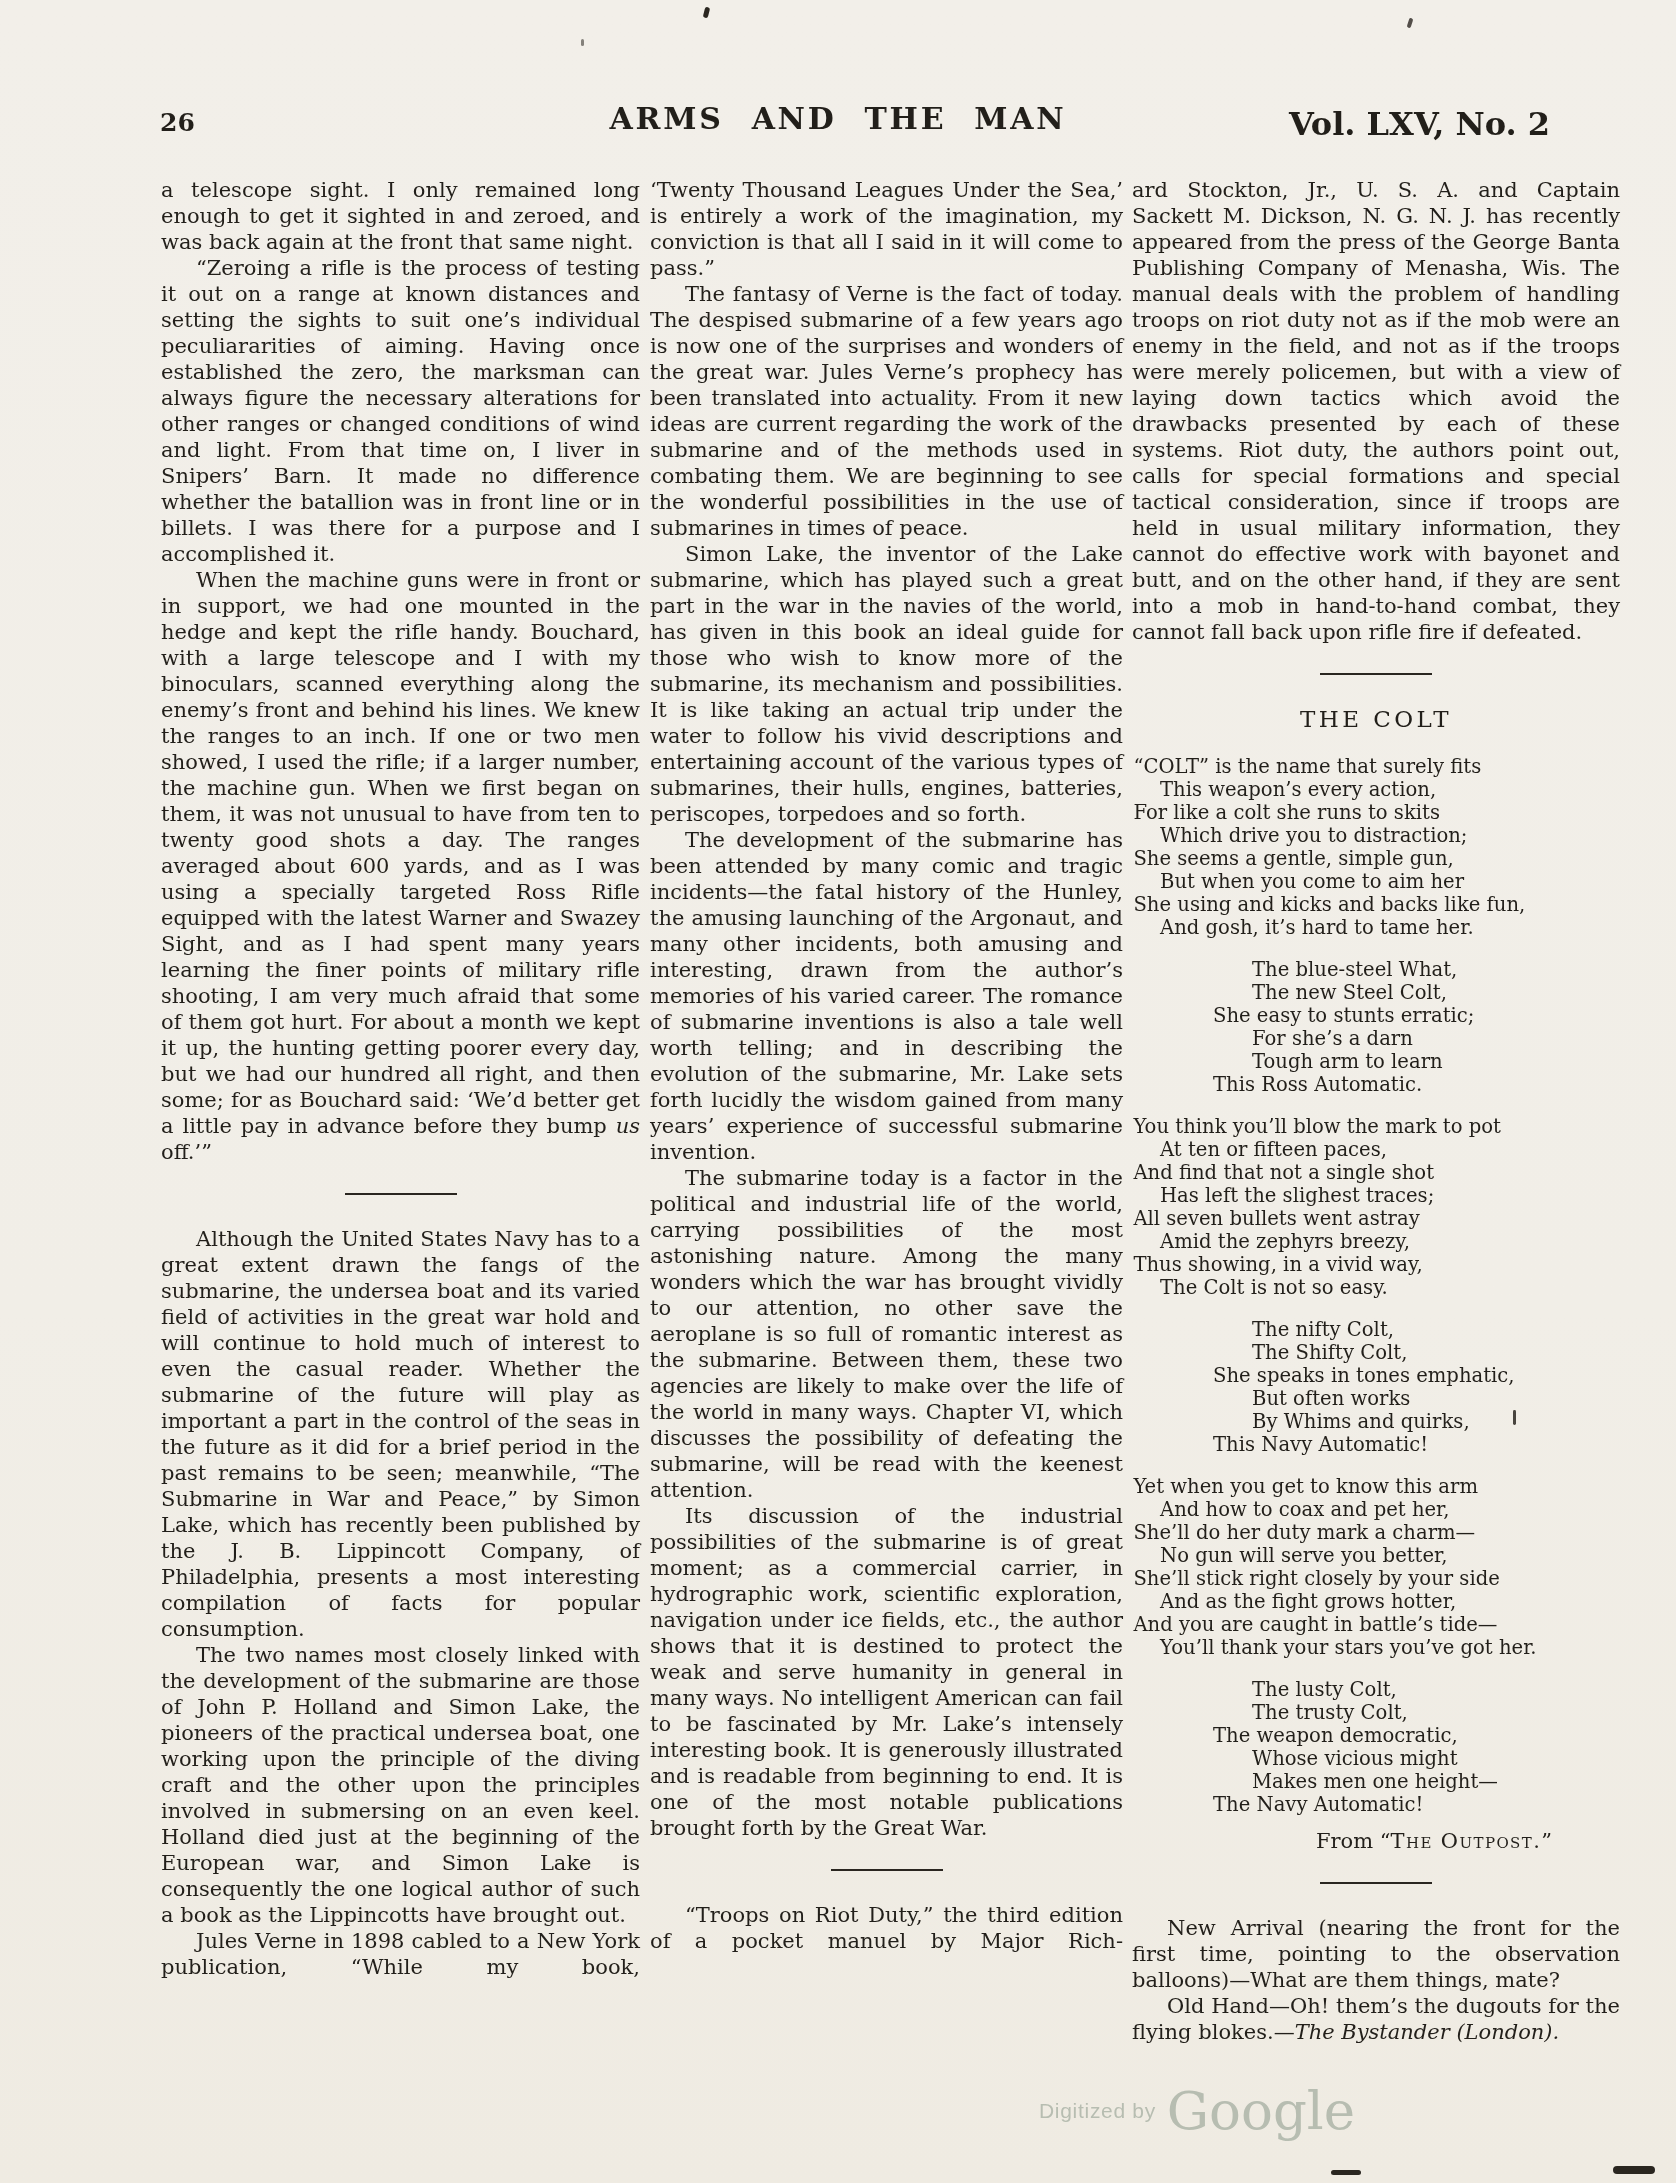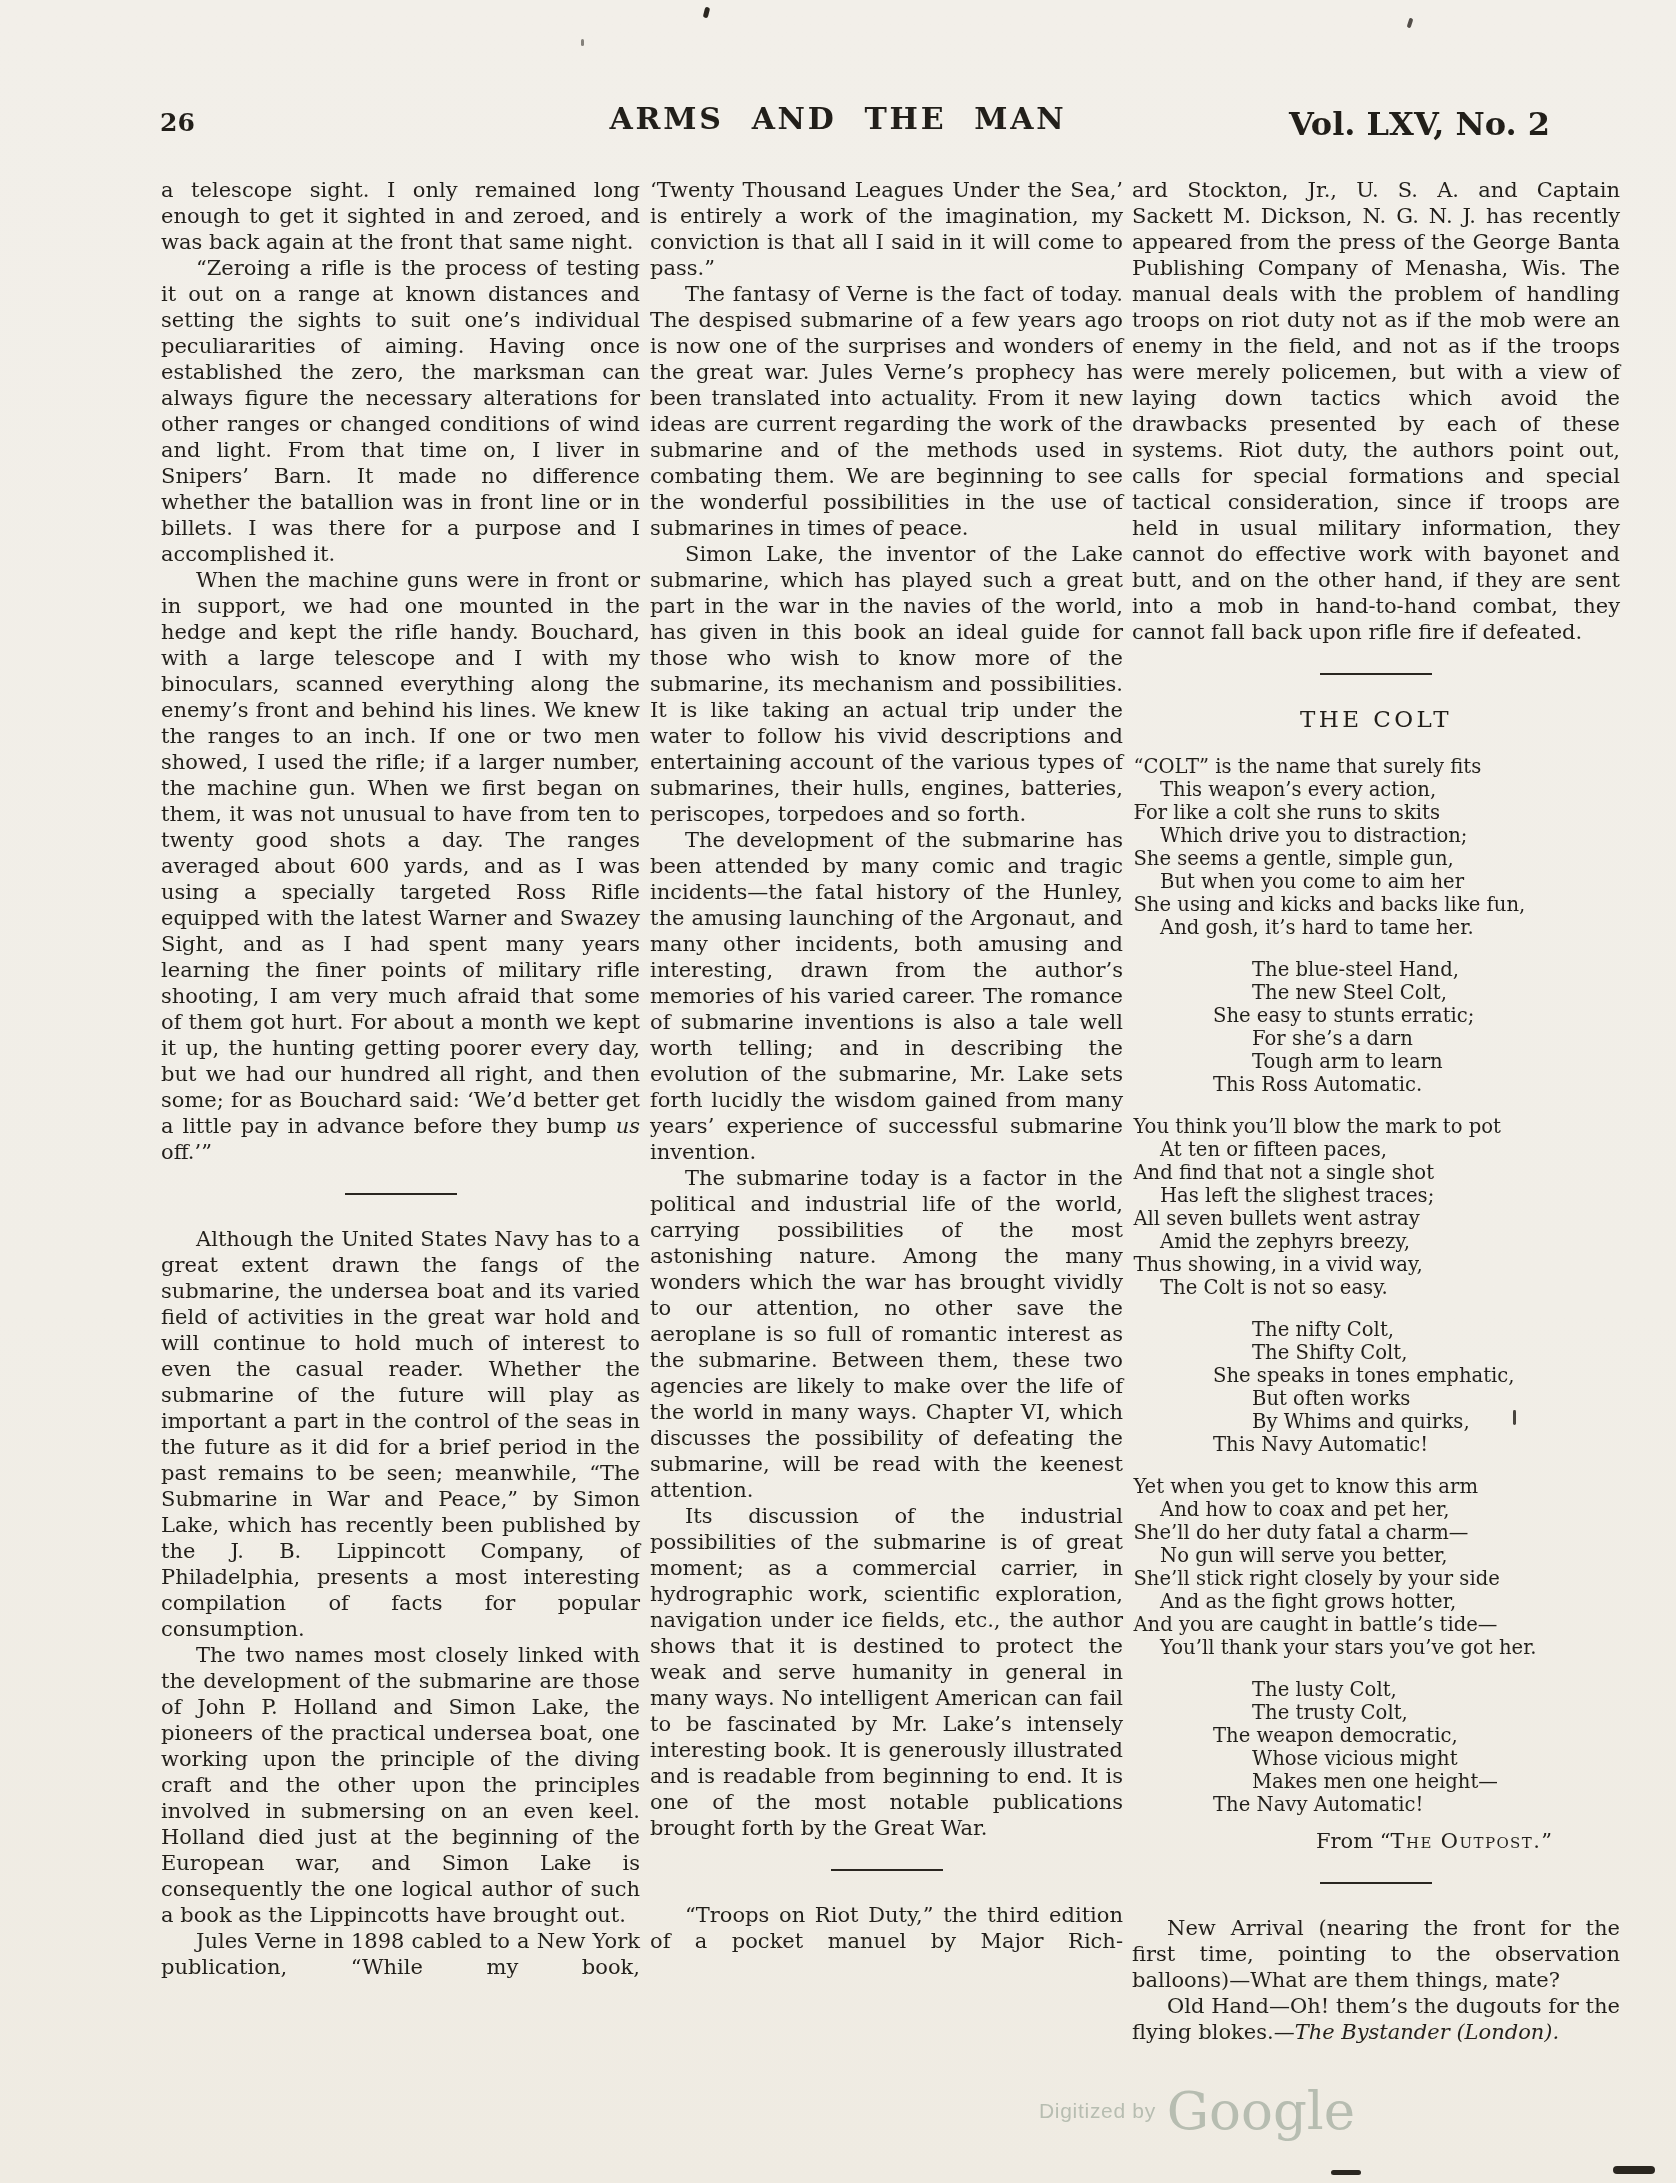--- a/index.html
+++ b/index.html
@@ -82,21 +82,21 @@
         <div class="pl lvl1">This weapon’s every action,</div>
         <div class="pl lvl0">For like a colt she runs to skits</div>
         <div class="pl lvl1">Which drive you to distraction;</div>
         <div class="pl lvl0">She seems a gentle, simple gun,</div>
         <div class="pl lvl1">But when you come to aim her</div>
         <div class="pl lvl0">She using and kicks and backs like fun,</div>
         <div class="pl lvl1">And gosh, it’s hard to tame her.</div>
       </div>
       <div class="gap"></div>
       <div class="stanza">
-        <div class="pl lvl3">The blue-steel Hand,</div>
+        <div class="pl lvl3">The blue-steel What,</div>
         <div class="pl lvl3">The new Steel Colt,</div>
         <div class="pl lvl2">She easy to stunts erratic;</div>
         <div class="pl lvl3">For she’s a darn</div>
         <div class="pl lvl3">Tough arm to learn</div>
         <div class="pl lvl2">This Ross Automatic.</div>
       </div>
       <div class="gap"></div>
       <div class="stanza">
         <div class="pl lvl0">You think you’ll blow the mark to pot</div>
         <div class="pl lvl1">At ten or fifteen paces,</div>
@@ -113,21 +113,21 @@
         <div class="pl lvl3">The Shifty Colt,</div>
         <div class="pl lvl2">She speaks in tones emphatic,</div>
         <div class="pl lvl3">But often works</div>
         <div class="pl lvl3">By Whims and quirks,</div>
         <div class="pl lvl2">This Navy Automatic!</div>
       </div>
       <div class="gap"></div>
       <div class="stanza">
         <div class="pl lvl0">Yet when you get to know this arm</div>
         <div class="pl lvl1">And how to coax and pet her,</div>
-        <div class="pl lvl0">She’ll do her duty fatal a charm—</div>
+        <div class="pl lvl0">She’ll do her duty mark a charm—</div>
         <div class="pl lvl1">No gun will serve you better,</div>
         <div class="pl lvl0">She’ll stick right closely by your side</div>
         <div class="pl lvl1">And as the fight grows hotter,</div>
         <div class="pl lvl0">And you are caught in battle’s tide—</div>
         <div class="pl lvl1">You’ll thank your stars you’ve got her.</div>
       </div>
       <div class="gap"></div>
       <div class="stanza">
         <div class="pl lvl3">The lusty Colt,</div>
         <div class="pl lvl3">The trusty Colt,</div>

